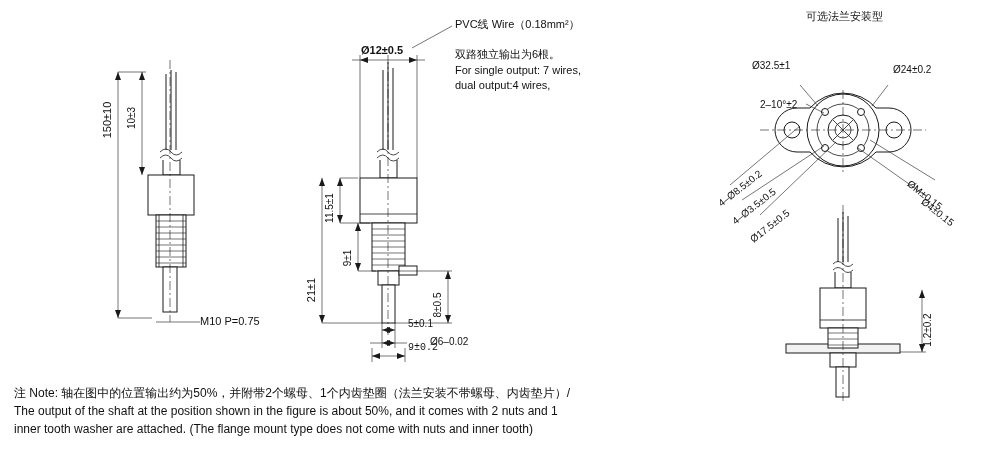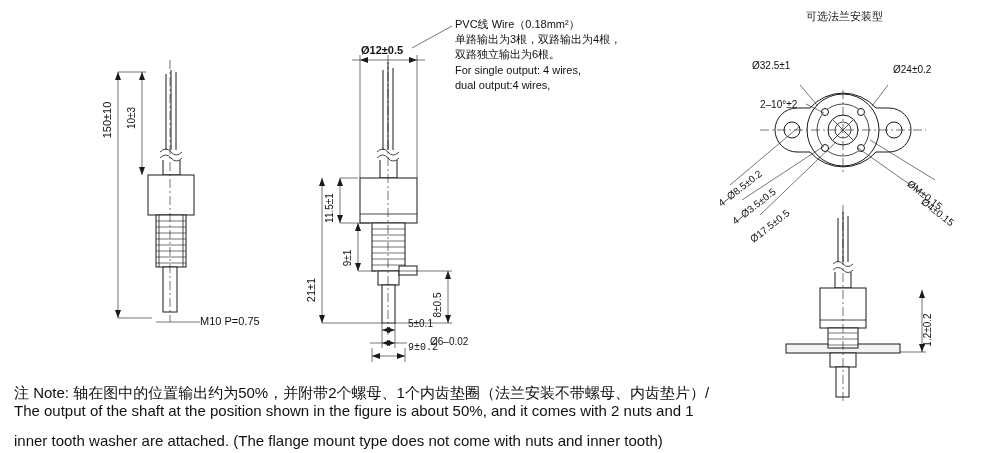--- a/index.html
+++ b/index.html
@@ -8,21 +8,21 @@
     background:#ffffff;
     font-family:"Liberation Sans", sans-serif;
     color:#1a1a1a;
     position:relative;
     overflow:hidden;
   }
   .stage{position:absolute;left:0;top:0;width:981px;height:453px;}
   .lbl{position:absolute;font-size:11px;line-height:13px;white-space:pre;color:#111;}
   .lbl.sm{font-size:10px;line-height:12px;}
   .lbl.vert{transform-origin:0 0;}
-  .note{position:absolute;font-size:15px;line-height:16px;color:#111;white-space:pre;}
+  .note{position:absolute;font-size:12px;line-height:16px;color:#111;white-space:pre;}
   svg{position:absolute;left:0;top:0;}
   .ln{stroke:#1a1a1a;stroke-width:1;fill:none;}
   .ln-thin{stroke:#1a1a1a;stroke-width:0.8;fill:none;}
   .ln-dim{stroke:#1a1a1a;stroke-width:0.6;fill:none;}
   .ln-center{stroke:#1a1a1a;stroke-width:0.6;fill:none;stroke-dasharray:9 3 2 3;}
   .ln-lead{stroke:#1a1a1a;stroke-width:0.6;fill:none;}
   .fillw{fill:#ffffff;stroke:#1a1a1a;stroke-width:1;}
   .fillg{fill:#f2f2f2;stroke:#1a1a1a;stroke-width:1;}
   .arrowhead{fill:#1a1a1a;}
 </style>
@@ -200,23 +200,22 @@
 
       <path class="ln-dim" d="M922 290 L922 352"></path>
       <polygon class="arrowhead" points="922,290 919,298 925,298"></polygon>
       <polygon class="arrowhead" points="922,352 919,344 925,344"></polygon>
       <path class="ln-dim" d="M900 352 L926 352"></path>
     </g>
 
   </svg>
 
   <div class="lbl" style="left:455px;top:18px;">PVC线 Wire（0.18mm²）</div>
-  <div class="lbl" style="left:455px;top:33px;">单路输出为3根，双路输出为4根，</div>
   <div class="lbl" style="left:455px;top:48px;">双路独立输出为6根。</div>
-  <div class="lbl" style="left:455px;top:64px;">For single output: 4 wires,</div>
+  <div class="lbl" style="left:455px;top:64px;">For single output: 7 wires,</div>
   <div class="lbl" style="left:455px;top:79px;text-align:center;">dual output:4 wires,</div>
 
   <div class="lbl" style="left:806px;top:10px;">可选法兰安装型</div>
 
   <div class="lbl vert" style="left:114px;top:120px;transform:rotate(-90deg) translate(-50%,-100%);">150±10</div>
   <div class="lbl vert sm" style="left:138px;top:118px;transform:rotate(-90deg) translate(-50%,-100%);">10±3</div>
   <div class="lbl" style="left:200px;top:315px;">M10 P=0.75</div>
 
   <div class="lbl" style="left:361px;top:44px;font-weight:bold;">Ø12±0.5</div>
   <div class="lbl vert sm" style="left:336px;top:208px;transform:rotate(-90deg) translate(-50%,-100%);">11.5±1</div>
@@ -232,15 +231,15 @@
   <div class="lbl sm" style="left:760px;top:99px;">2–10°±2</div>
   <div class="lbl sm vert" style="left:716px;top:200px;transform:rotate(-38deg);">4–Ø8.5±0.2</div>
   <div class="lbl sm vert" style="left:730px;top:218px;transform:rotate(-38deg);">4–Ø3.5±0.5</div>
   <div class="lbl sm vert" style="left:748px;top:236px;transform:rotate(-38deg);">Ø17.5±0.5</div>
   <div class="lbl sm vert" style="left:912px;top:178px;transform:rotate(38deg);">ØM±0.15</div>
   <div class="lbl sm vert" style="left:926px;top:196px;transform:rotate(38deg);">Ø4±0.15</div>
   <div class="lbl sm vert" style="left:934px;top:330px;transform:rotate(-90deg) translate(-50%,-100%);">1.2±0.2</div>
 
   <div class="note" style="left:14px;top:385px;">注 Note: 轴在图中的位置输出约为50%，并附带2个螺母、1个内齿垫圈（法兰安装不带螺母、内齿垫片）/</div>
   <div class="note" style="left:14px;top:403px;">The output of the shaft at the position shown in the figure is about 50%, and it comes with 2 nuts and 1</div>
-  <div class="note" style="left:14px;top:433px;">inner tooth washer are attached. (The flange mount type does not come with nuts and inner tooth)</div>
+  <div class="note" style="left:14px;top:421px;">inner tooth washer are attached. (The flange mount type does not come with nuts and inner tooth)</div>
 
 </div>
 
 </body></html>

